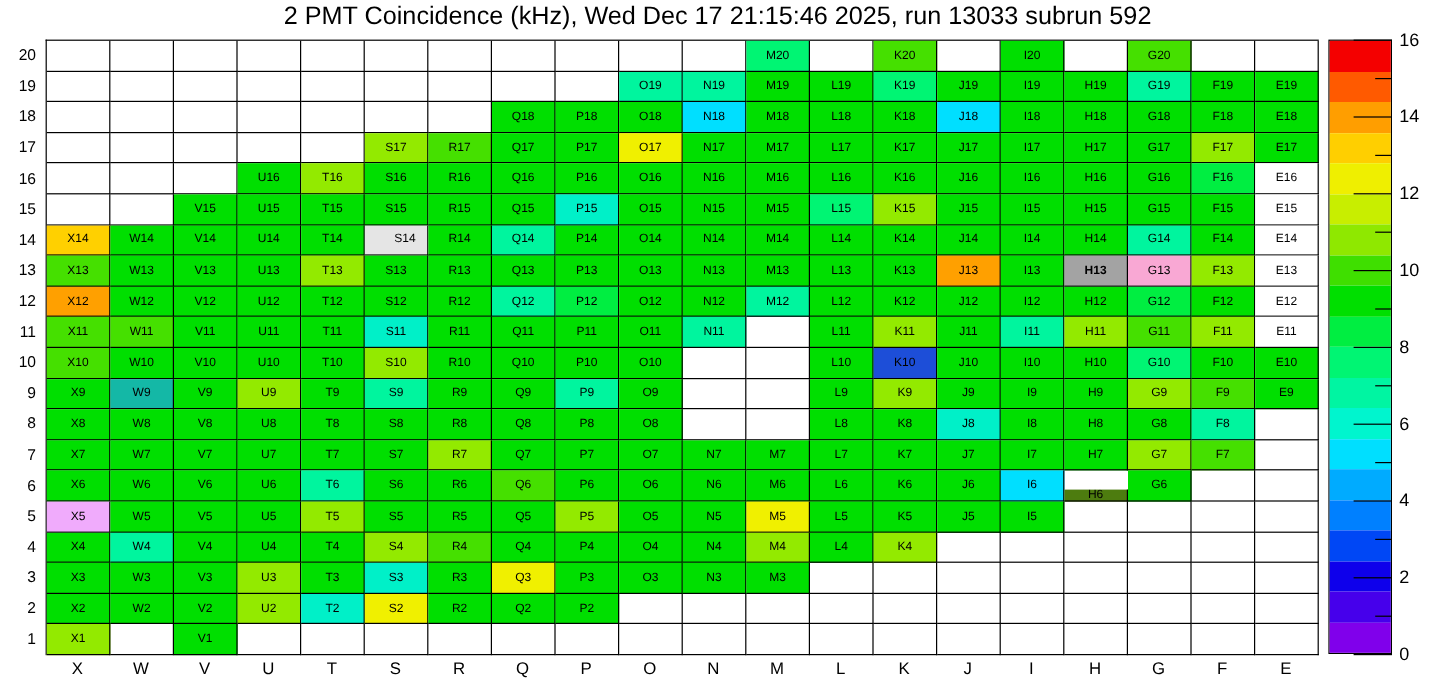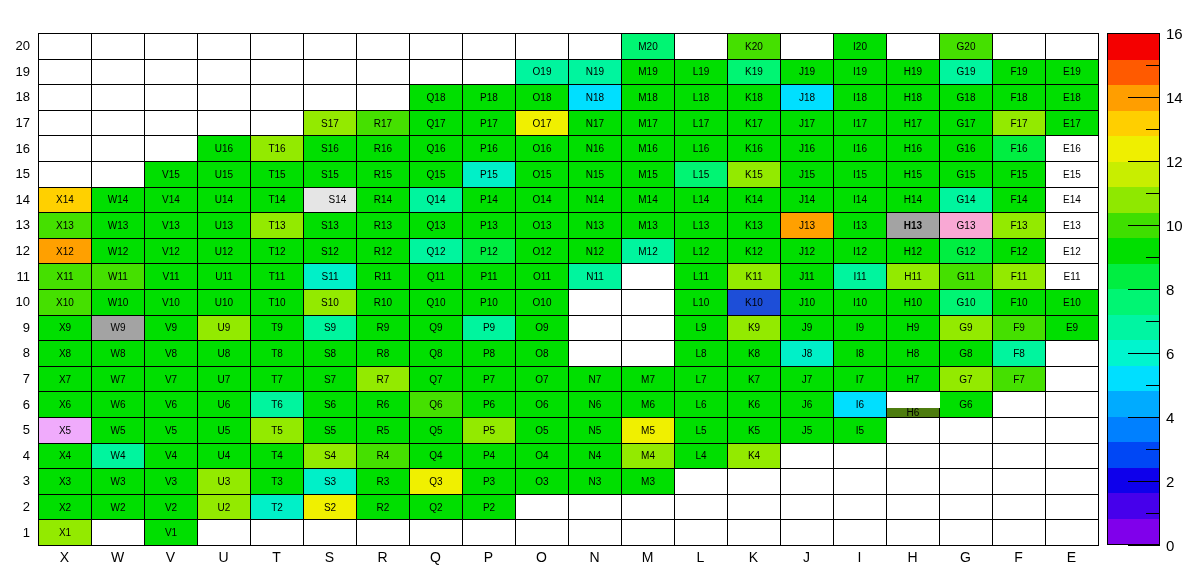--- a/index.html
+++ b/index.html
@@ -22,20 +22,21 @@
             display:flex;flex-direction:column-reverse;border:1px solid #000;box-sizing:border-box;}
   .cb-band{flex:1 1 auto;}
   .cb-tick{position:absolute;height:0;border-top:1px solid #000;}
   .cb-lab{position:absolute;left:1166px;width:34px;font-size:15px;color:#000;
           display:flex;align-items:center;}
 </style>
 </head>
 <body>
 
 <div id="page">
+  <div id="title">2 PMT Coincidence (kHz), Wed Dec 17 21:15:46 2025, run 13033 subrun 592</div>
   <div id="grid">
       <div class="cell"></div>
       <div class="cell"></div>
       <div class="cell"></div>
       <div class="cell"></div>
       <div class="cell"></div>
       <div class="cell"></div>
       <div class="cell"></div>
       <div class="cell"></div>
       <div class="cell"></div>
@@ -244,21 +245,21 @@
       <div class="cell"></div>
       <div class="cell" style="background: rgb(0, 223, 0);">L10</div>
       <div class="cell" style="background: #1d4ed8;">K10</div>
       <div class="cell" style="background: rgb(0, 223, 0);">J10</div>
       <div class="cell" style="background: rgb(0, 223, 0);">I10</div>
       <div class="cell" style="background: rgb(0, 223, 0);">H10</div>
       <div class="cell" style="background: rgb(0, 245, 115);">G10</div>
       <div class="cell" style="background: rgb(0, 223, 0);">F10</div>
       <div class="cell" style="background: rgb(0, 223, 0);">E10</div>
       <div class="cell" style="background: rgb(0, 223, 0);">X9</div>
-      <div class="cell" style="background: #a3a3a3;">W9</div>
+      <div class="cell" style="background: #14b8a6;">W9</div>
       <div class="cell" style="background: rgb(0, 223, 0);">V9</div>
       <div class="cell" style="background: rgb(147, 234, 0);">U9</div>
       <div class="cell" style="background: rgb(0, 223, 0);">T9</div>
       <div class="cell" style="background: rgb(0, 245, 158);">S9</div>
       <div class="cell" style="background: rgb(0, 223, 0);">R9</div>
       <div class="cell" style="background: rgb(0, 223, 0);">Q9</div>
       <div class="cell" style="background: rgb(0, 245, 158);">P9</div>
       <div class="cell" style="background: rgb(0, 223, 0);">O9</div>
       <div class="cell"></div>
       <div class="cell"></div>

